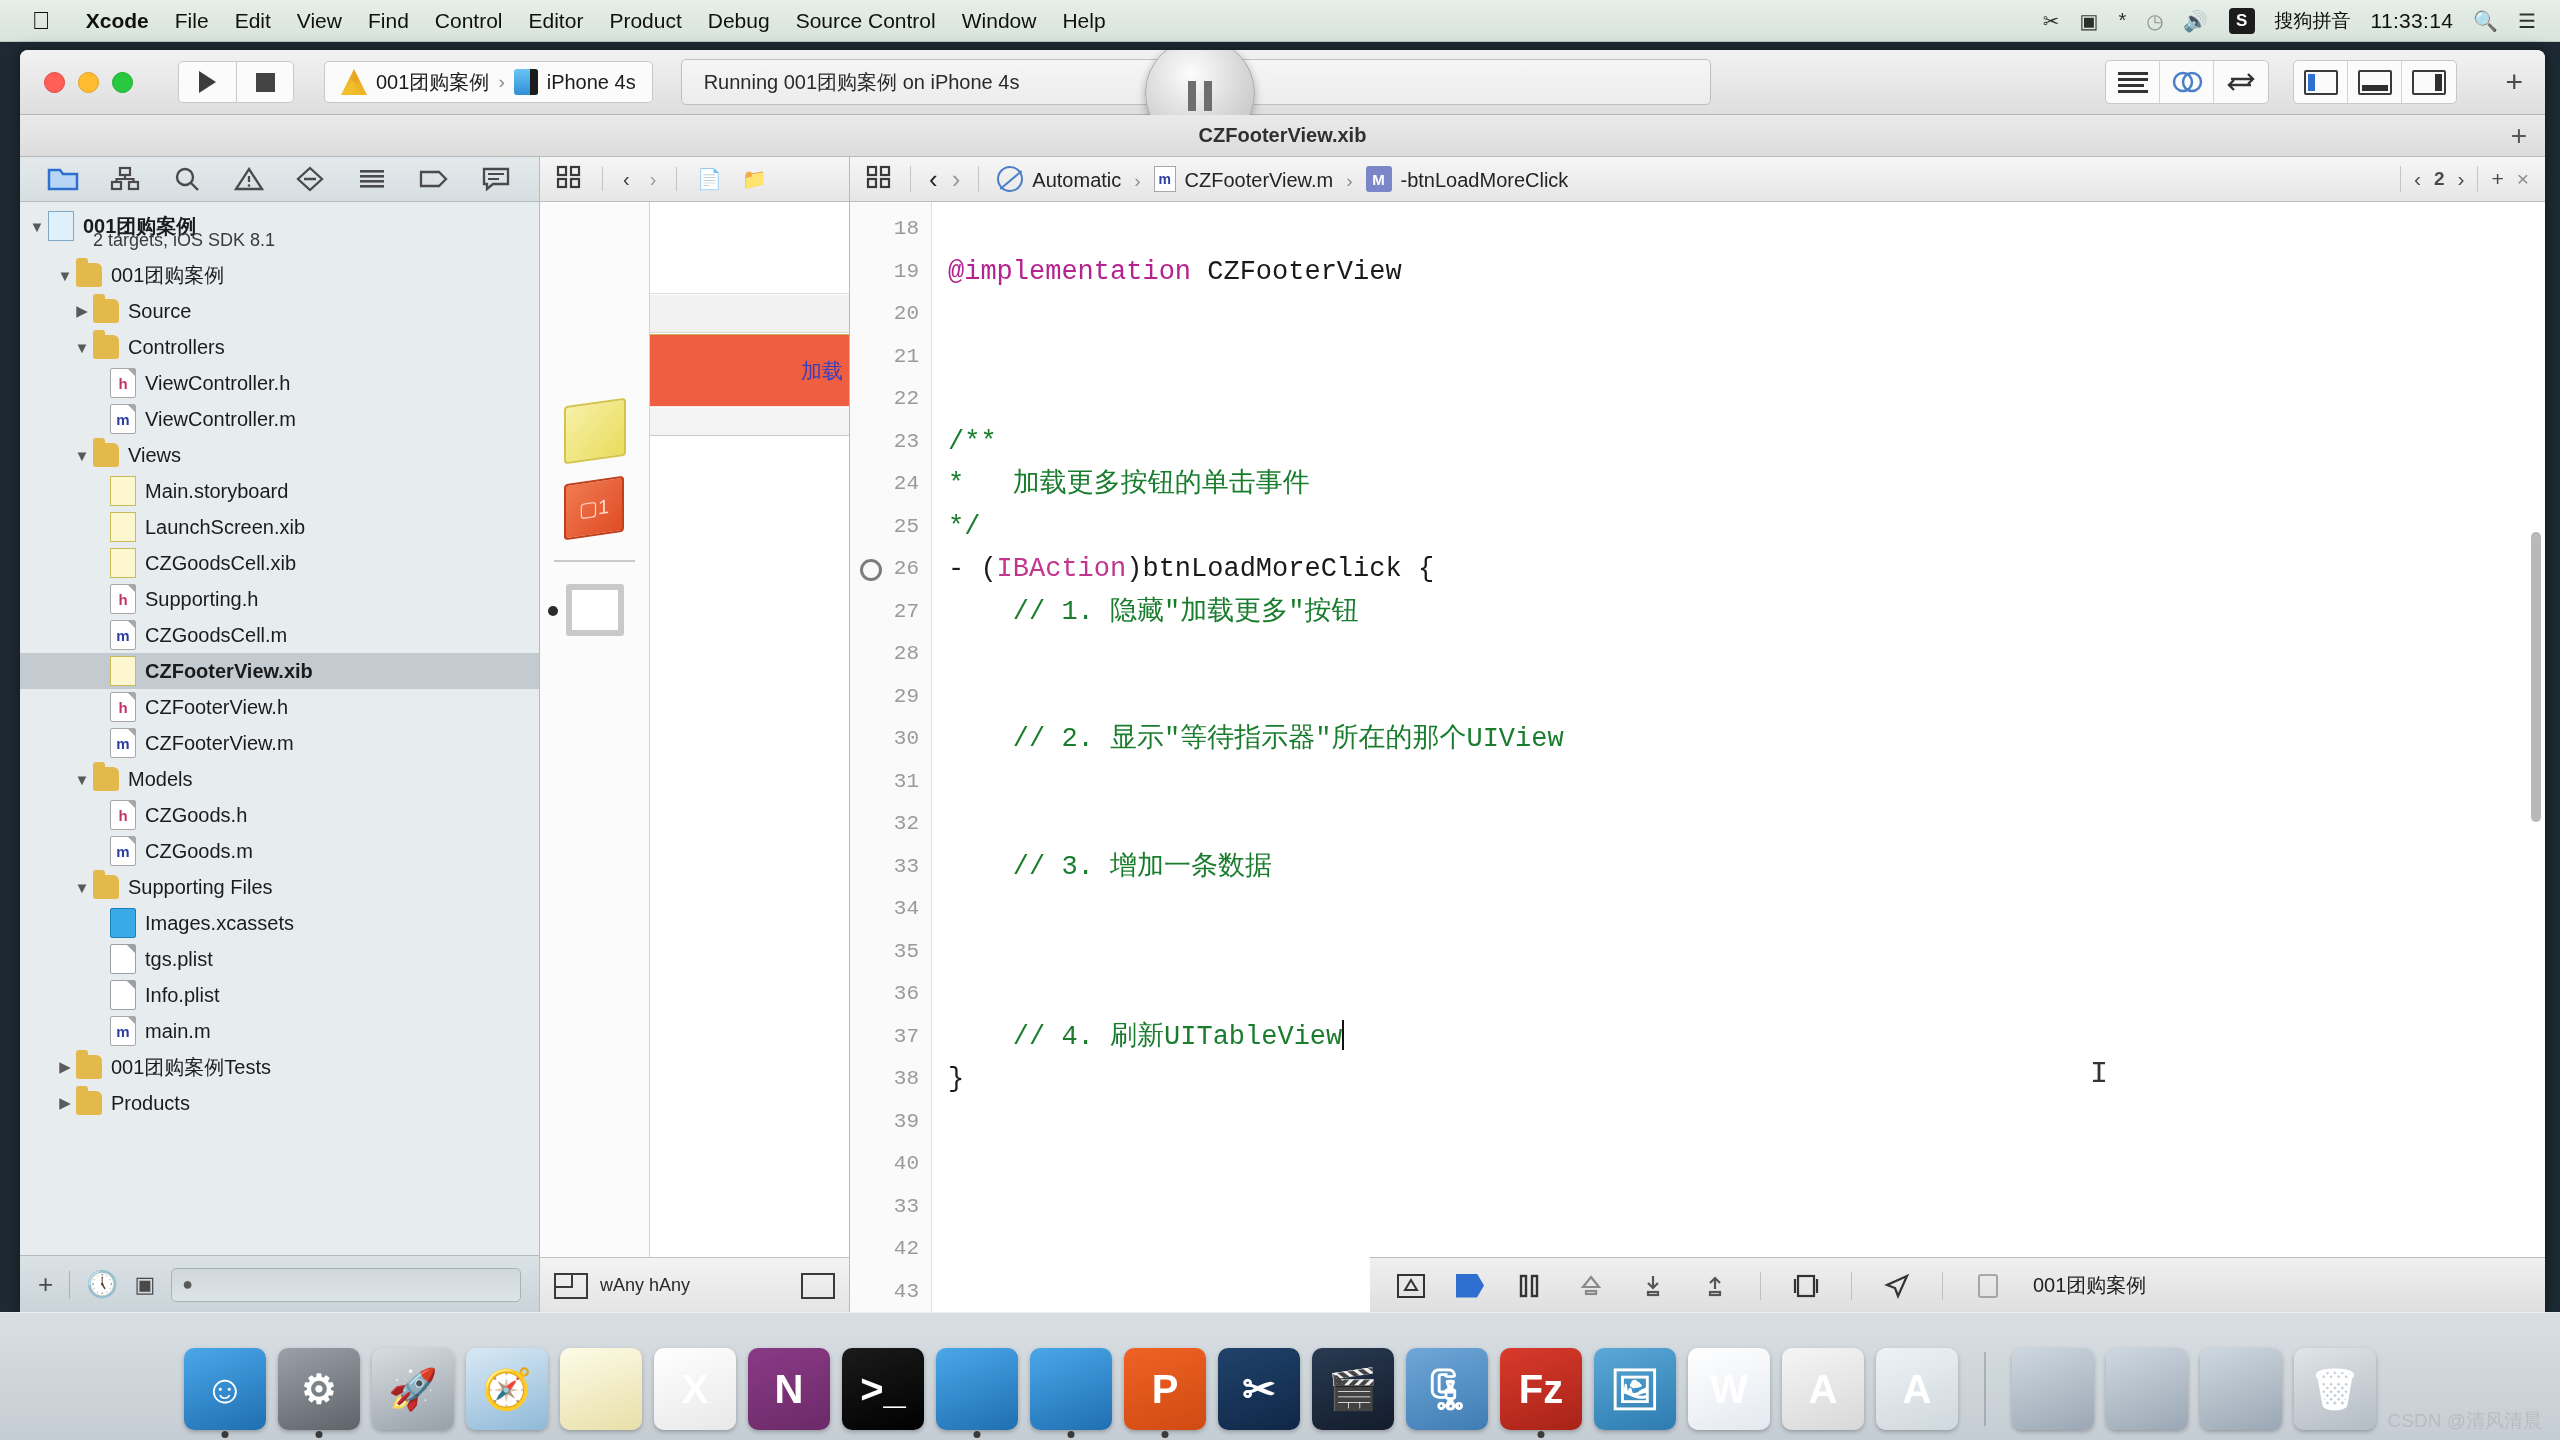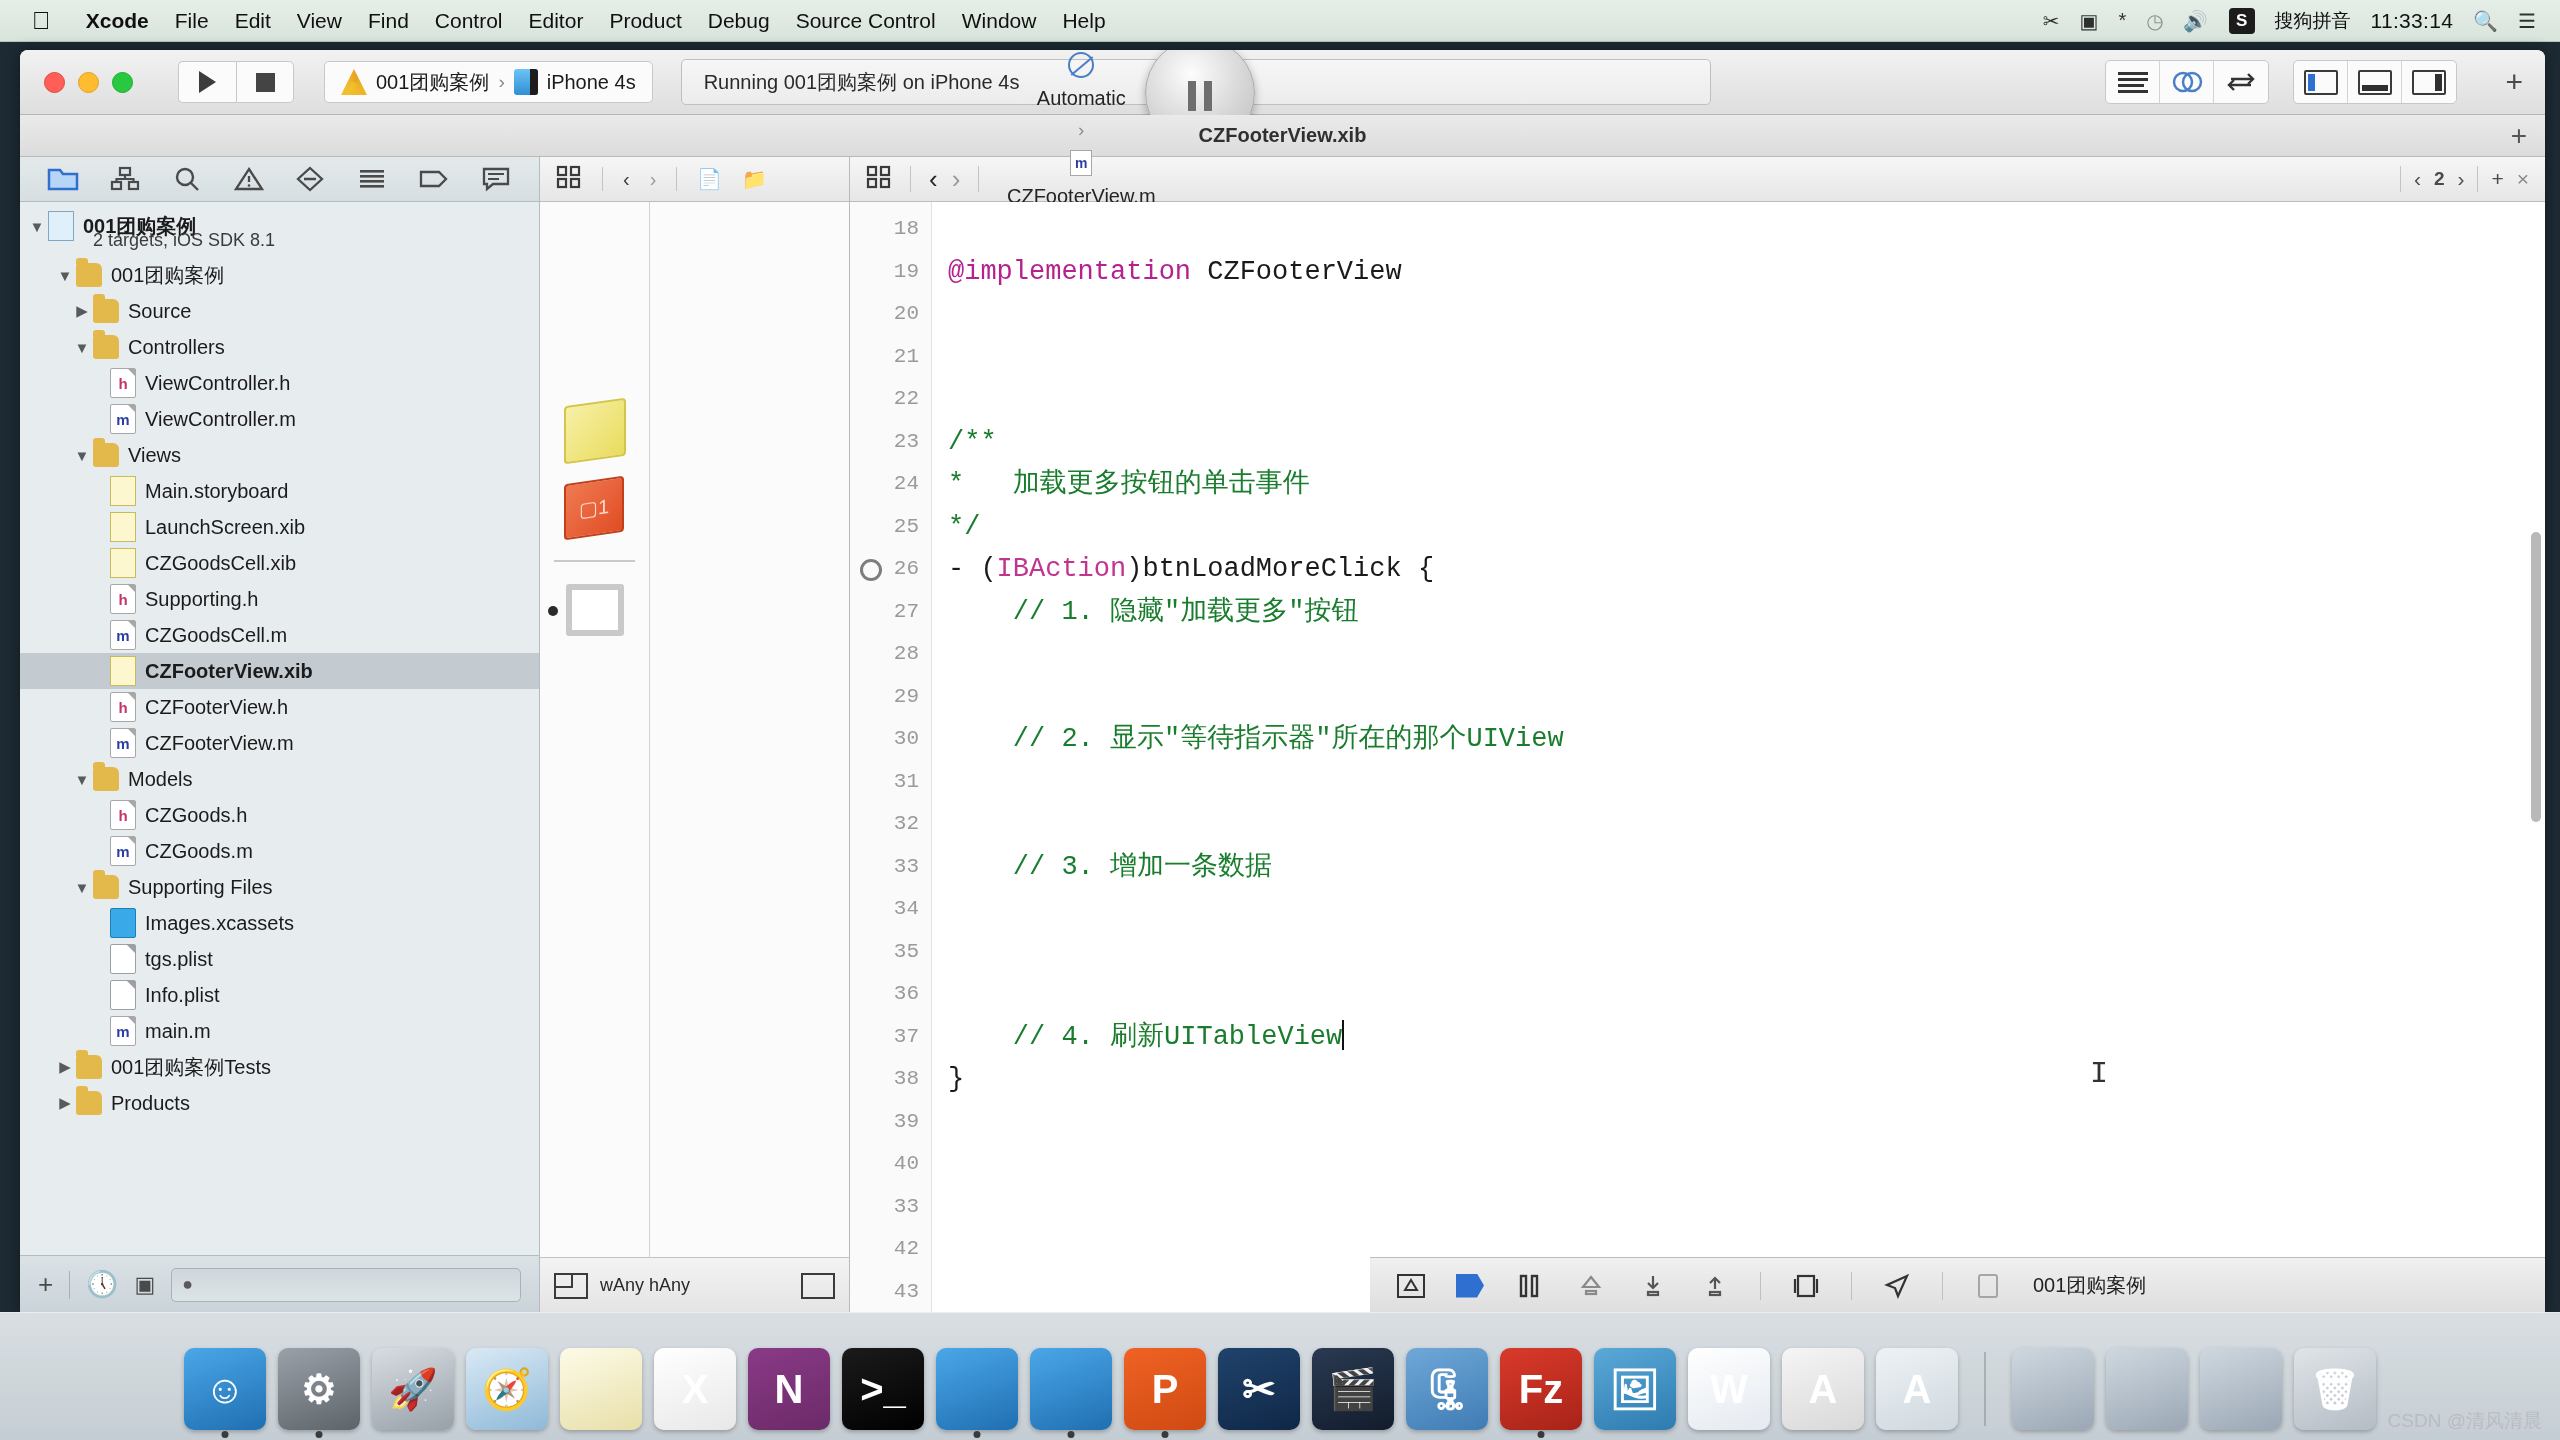--- a/index.html
+++ b/index.html
@@ -177,21 +177,21 @@
   .sc-split{ width:34px;height:26px;border:2px solid #3a3a3a; position:relative;}
   .sc-split:before{content:"";position:absolute;left:0;top:0;width:50%;height:50%;border-right:2px solid #3a3a3a;border-bottom:2px solid #3a3a3a;}
 
   
   .ed{ flex:1; display:flex; flex-direction:column; background:#fff; position:relative;}
   .ed-jump{
     height:45px; background:linear-gradient(#f6f6f6,#e6e6e6); border-bottom:1px solid #bdbdbd;
     display:flex; align-items:center; gap:14px; padding:0 16px; font-size:20px; color:#242424;
   }
   .ed-jump .divider{ width:1px; height:26px; background:#c4c4c4; margin:0 4px;}
-  .crumb{ display:flex; align-items:center; gap:9px;flex-direction:column; }
+  .crumb{ display:flex; align-items:flex-end; gap:9px; }
   .crumb .sep{ color:#8d8d8d; margin:0 4px; font-size:19px;}
   .ic-auto{ width:26px;height:26px;border:2px solid #4a7fc7; border-radius:50%; position:relative;}
   .ic-auto:after{content:"";position:absolute;left:-2px;top:11px;width:28px;height:2px;background:#4a7fc7;transform:rotate(-40deg);}
   .ic-mfile{ width:22px;height:26px;background:#fff;border:1px solid #a7a7a7;color:#2c3fa0;font-size:14px;font-weight:bold;
     display:flex;align-items:center;justify-content:center;}
   .ic-msym{ width:26px;height:26px;background:#7a86c8;color:#fff;font-size:15px;font-weight:bold;border-radius:3px;
     display:flex;align-items:center;justify-content:center;}
   .ed-jump-right{ margin-left:auto; display:flex; align-items:center; gap:13px; color:#4a4a4a; font-size:21px;}
   .code-wrap{ flex:1; display:flex; overflow:hidden; position:relative; background:#fff;}
   .gutter{ width:82px; background:#fafafa; border-right:1px solid #e3e3e3; padding-top:6px; flex:none; position:relative;}
@@ -596,20 +596,28 @@
           <span>📄</span>
           <span style="color:#8a8a8a;">📁</span>
         </div>
         <div class="ib-area">
           <div class="ib-dock">
             <span class="cube-y"></span>
             <span class="cube-o">▢1</span>
             <span class="dock-div"></span>
             <span class="sq-icon"></span>
             <span class="dot-b"></span>
+          </div>
+          <div class="ib-canvas">
+            <div class="fv-top"></div>
+            <div class="fv-gray1"></div>
+            <div class="fv-btn">
+              <span>加载</span>
+            </div>
+            <div class="fv-gray2"></div>
           </div>
         </div>
         <div class="ib-foot">
           <span class="sizeclass">
             <span class="sc-split"></span>
           </span>
           <span style="font-size:18px;">wAny hAny</span>
           <span class="sc-box" style="margin-left:auto;"></span>
         </div>
       </div>

